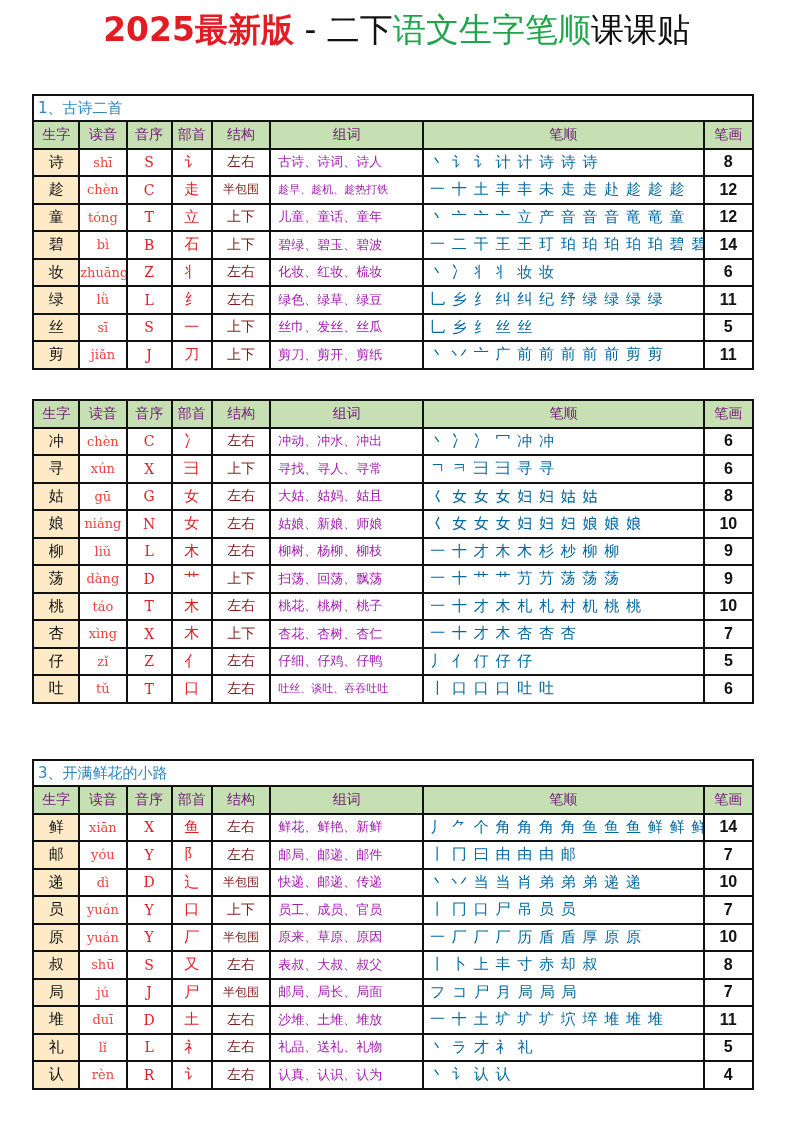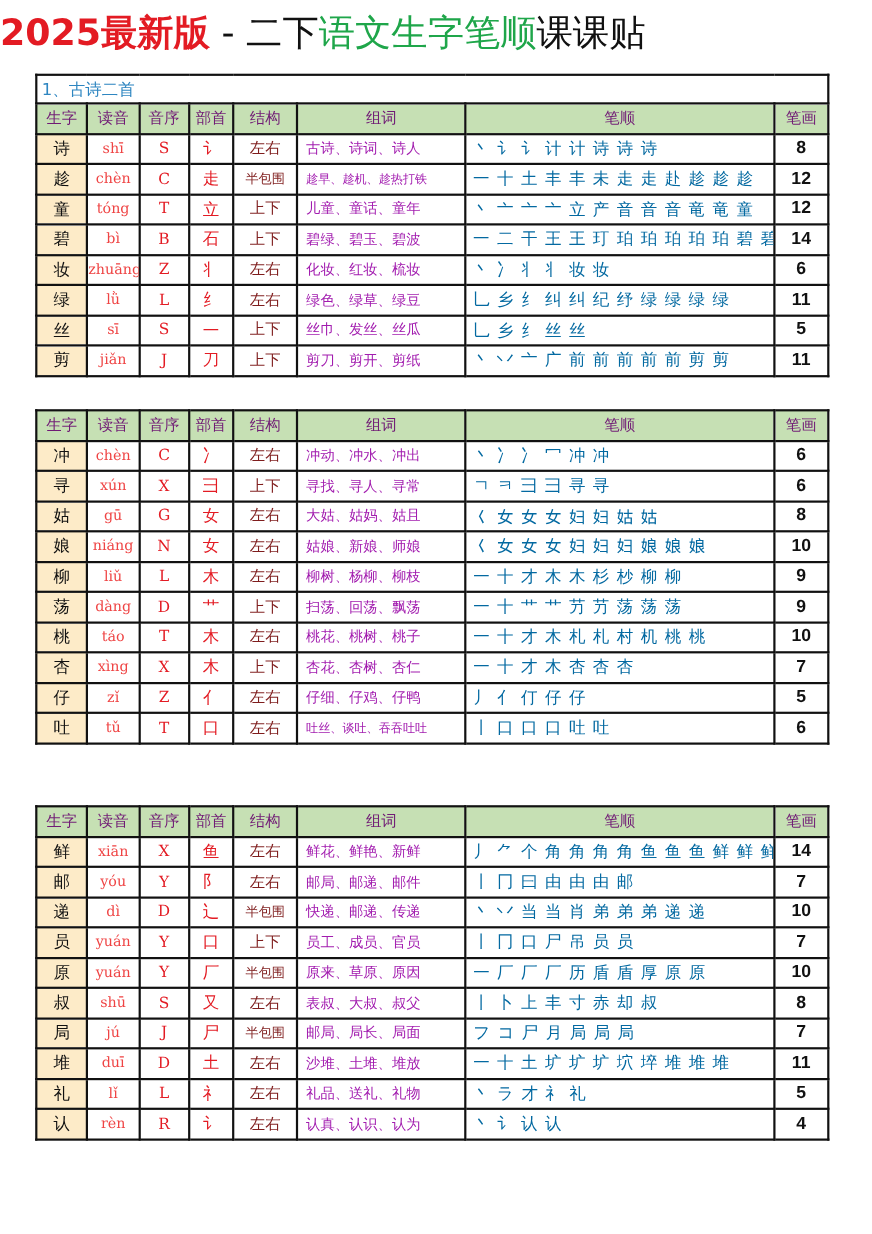--- a/index.html
+++ b/index.html
@@ -1,23 +1,23 @@
 <!DOCTYPE html>
 <html><head>
 <meta charset="utf-8">
 <style>
   html, body { margin:0; padding:0; background:#ffffff; }
   body { width:793px; height:1122px; position:relative; font-family:"DejaVu Sans", sans-serif; }
-  .title { position:absolute; top:8px; left:0; width:793px; font-size:33px; font-weight:bold; white-space:nowrap; letter-spacing:0px; }
+  .title { position:absolute; top:8px; left:0; width:793px; text-align:center; font-size:33px; font-weight:bold; white-space:nowrap; letter-spacing:0px; }
   .title .t-red { color:#e31b23; }
   .title .t-black { color:#111111; font-weight:normal; }
   .title .t-green { color:#1fa64a; font-weight:normal; }
   .title .t-black2 { color:#111111; font-weight:normal; }
   .section { position:absolute; left:32px; width:722px; }
-  table { border-collapse:collapse; width:722px; table-layout:fixed; }
+  table { border-collapse:collapse; width:722px; table-layout:fixed;margin-top:27px; }
   td, th { border:2px solid #111; padding:0; text-align:center; height:25.5px; font-size:14px; overflow:hidden; white-space:nowrap; }
   .sec-title td { text-align:left; color:#2e86c1; font-size:15px; padding-left:4px; background:#fff; height:24px; font-weight:normal; }
   .hdr td { background:#c6e0b4; color:#701a75; font-size:14px; font-weight:normal; }
   .c-char { background:#fdebc8; color:#111; font-size:15px; }
   .c-pinyin { color:#ef4444; font-family:"DejaVu Serif", serif; font-size:13px; }
   .c-letter { color:#e31b23; font-family:"DejaVu Serif", serif; font-size:14px; }
   .c-radical { color:#e31b23; font-size:15px; }
   .c-struct { color:#7f1d1d; font-size:14px; }
   .c-struct.small { font-size:12px; }
   .c-words { color:#a21caf; text-align:left; padding-left:7px; font-size:13px; }
@@ -274,20 +274,23 @@
           <col style="width:46px">
           <col style="width:47px">
           <col style="width:45px">
           <col style="width:40px">
           <col style="width:58px">
           <col style="width:152px">
           <col style="width:279px">
           <col style="width:49px">
         </colgroup>
         <tbody>
+          <tr class="sec-title">
+            <td colspan="8">3、开满鲜花的小路</td>
+          </tr>
           <tr class="hdr">
             <td>生字</td>
             <td>读音</td>
             <td>音序</td>
             <td>部首</td>
             <td>结构</td>
             <td>组词</td>
             <td>笔顺</td>
             <td>笔画</td>
           </tr>

